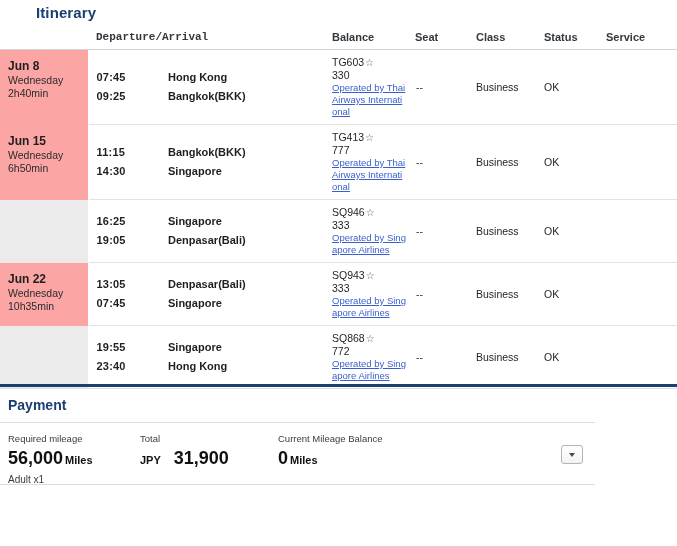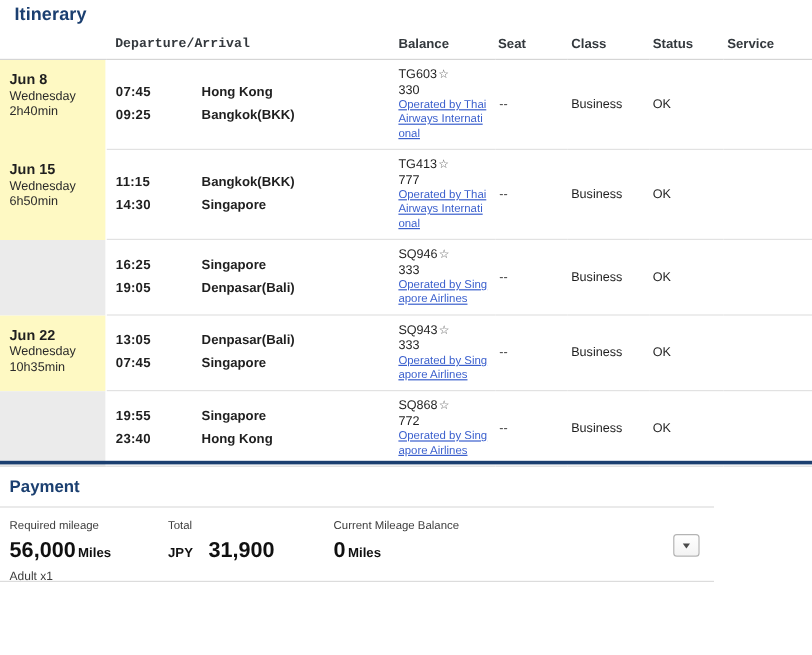--- a/index.html
+++ b/index.html
@@ -19,22 +19,23 @@
     position: relative;
     width: 677px;
     height: 546px;
   }
 
   
   .section-title {
     font-size: 15px;
     font-weight: bold;
     color: #1b3f70;
-    padding: 4px 0 0 12px;
+    padding: 4px 0 0 24px;
     letter-spacing: 0.1px;
+    margin-left: 12px;
   }
 
   
   .itin-table {
     width: 677px;
     border-collapse: collapse;
     table-layout: fixed;
     margin-top: 6px;
   }
   .itin-table th {
@@ -67,21 +68,21 @@
   th.h-date { padding-left: 8px; }
   th.h-dep  { padding-left: 8px; font-family: Liberation Mono, monospace; }
   th.h-flight { padding-left: 7px; }
   th.h-seat { padding-left: 2px; }
   th.h-class { padding-left: 3px; }
   th.h-status { padding-left: 3px; }
   th.h-service { padding-left: 3px; }
 
   
   td.date-cell {
-    background: #fef9c3;
+    background: #fca5a5;
     padding: 9px 8px 9px 8px;
     vertical-align: top;
     border-bottom: none;
     border-right: 1px solid #ffffff;
   }
   td.date-cell.empty { background: #ebebeb; }
   .date-day {
     font-size: 12px;
     font-weight: bold;
     color: #1f1f1f;

